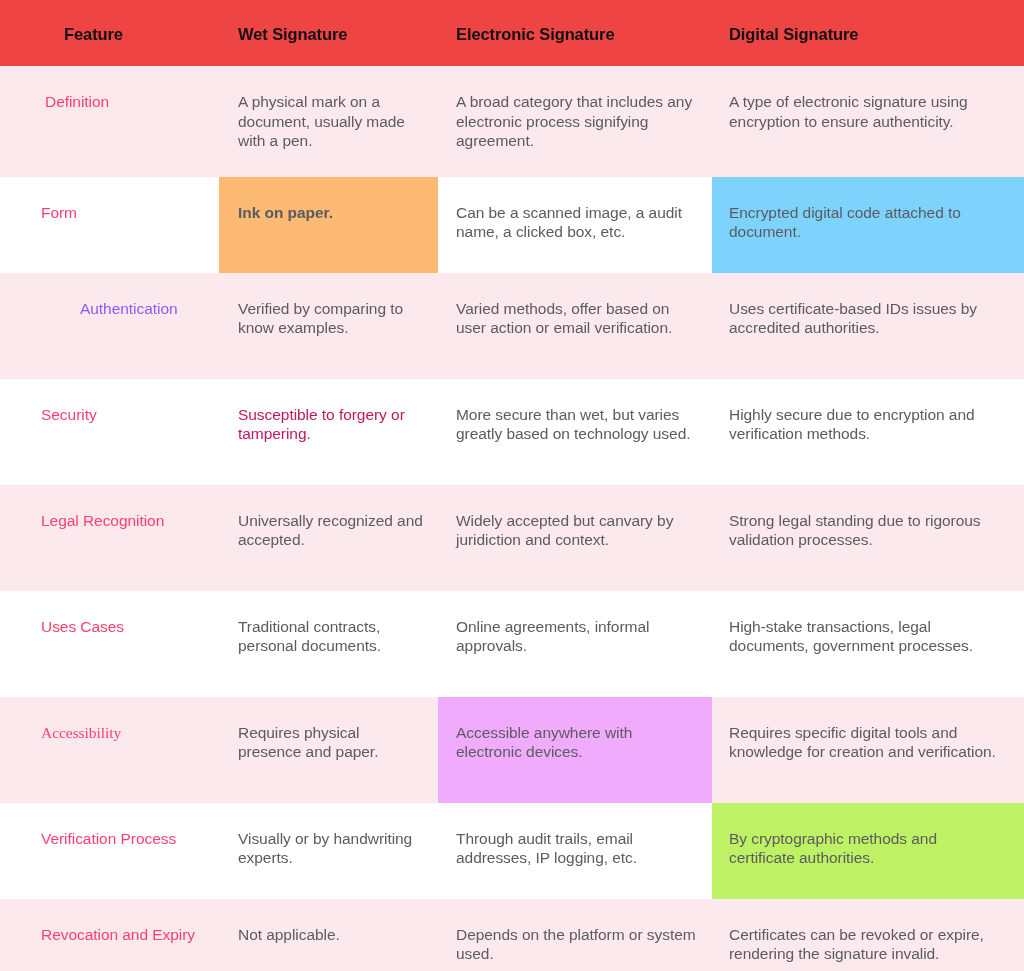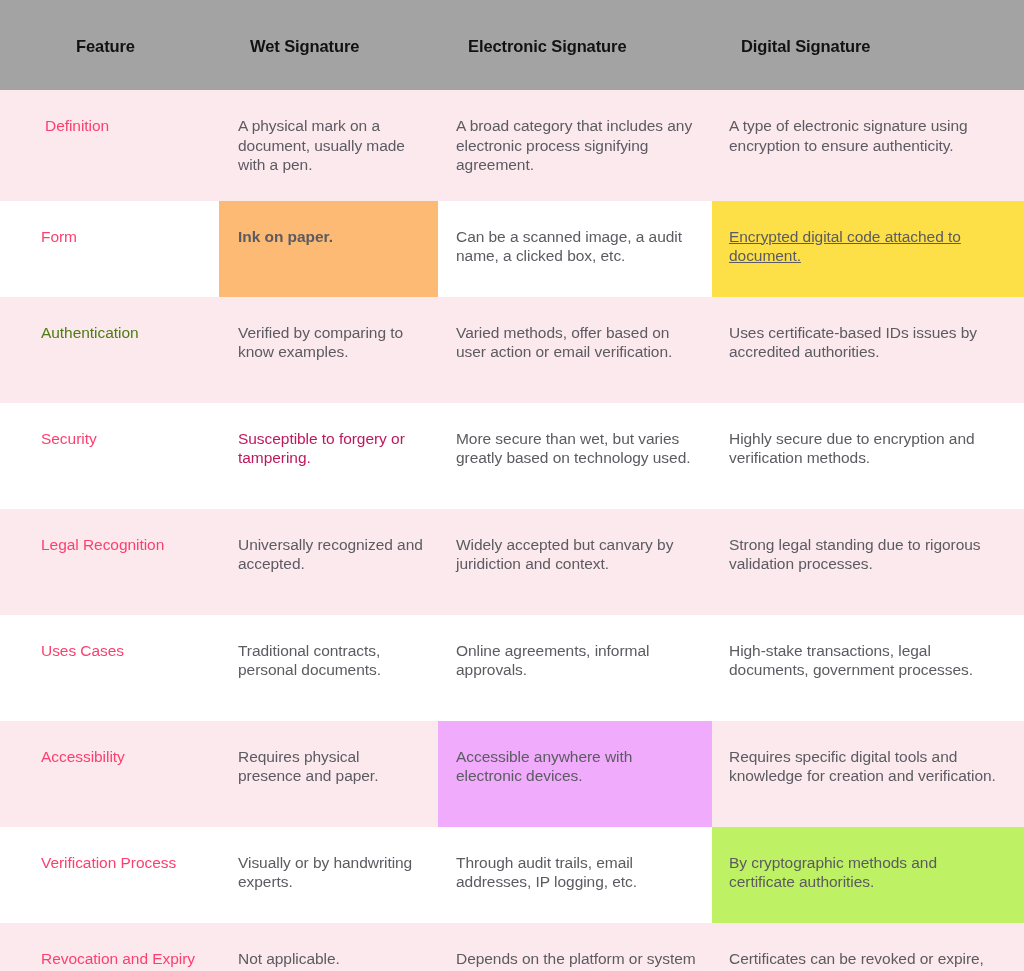--- a/index.html
+++ b/index.html
@@ -35,23 +35,23 @@
   .col-electronic{ width: 274px; }
   .col-digital   { width: 312px; }
 
   thead th {
     text-align: left;
     vertical-align: top;
     font-size: 16.5px;
     font-weight: bold;
     color: #121212;
     letter-spacing: -0.1px;
-    padding: 12px;
+    padding: 0;
     height: 66px;
-    background: #a3a3a3;
+    background: #ef4444;
   }
   thead th .hd {
     display: block;
     padding-top: 25px;
   }
   thead th.col-feature  .hd { padding-left: 64px; }
   thead th.col-wet      .hd { padding-left: 19px; }
   thead th.col-electronic .hd { padding-left: 18px; }
   thead th.col-digital  .hd { padding-left: 17px; }
 
@@ -145,29 +145,29 @@
           <span class="cell">
               <span class="feature-label" style="color: rgb(252, 63, 110);">Form</span>
             </span>
         </td>
         <td class="c-wet" style="background: #fdba74; color: rgb(91, 91, 97); font-weight: bold;">
           <span class="cell">Ink on paper.</span>
         </td>
         <td class="c-electronic" style="background: rgb(255, 255, 255); color: rgb(91, 91, 97);">
           <span class="cell">Can be a scanned image, a audit name, a clicked box, etc.</span>
         </td>
-        <td class="c-digital" style="background: #fde047; color: rgb(91, 91, 97); text-decoration: underline;">
+        <td class="c-digital" style="background: #7dd3fc; color: rgb(91, 91, 97);">
           <span class="cell">Encrypted digital code attached to document.</span>
         </td>
       </tr>
 
       <tr class="band r-h106">
         <td class="c-feature" style="background: rgb(252, 233, 238); color: rgb(91, 91, 97);">
           <span class="cell">
-              <span class="feature-label" style="color: #4d7c0f;">Authentication</span>
+              <span class="feature-label" style="color: #8b5cf6; margin-left: 39px;">Authentication</span>
             </span>
         </td>
         <td class="c-wet" style="background: rgb(252, 233, 238); color: rgb(91, 91, 97);">
           <span class="cell">Verified by comparing to know examples.</span>
         </td>
         <td class="c-electronic" style="background: rgb(252, 233, 238); color: rgb(91, 91, 97);">
           <span class="cell">Varied methods, offer based on user action or email verification.</span>
         </td>
         <td class="c-digital" style="background: rgb(252, 233, 238); color: rgb(91, 91, 97);">
           <span class="cell">Uses certificate-based IDs issues by accredited authorities.</span>
@@ -219,21 +219,21 @@
         </td>
         <td class="c-electronic" style="background: rgb(255, 255, 255); color: rgb(91, 91, 97);">
           <span class="cell">Online agreements, informal approvals.</span>
         </td>
         <td class="c-digital" style="background: rgb(255, 255, 255); color: rgb(91, 91, 97);">
           <span class="cell">High-stake transactions, legal documents, government processes.</span>
         </td>
       </tr>
 
       <tr class="band r-h106">
-        <td class="c-feature" style="background: rgb(252, 233, 238); color: rgb(91, 91, 97);">
+        <td class="c-feature" style="background: rgb(252, 233, 238); color: rgb(91, 91, 97); font-family: Liberation Serif, serif;">
           <span class="cell">
               <span class="feature-label" style="color: rgb(252, 63, 110);">Accessibility</span>
             </span>
         </td>
         <td class="c-wet" style="background: rgb(252, 233, 238); color: rgb(91, 91, 97);">
           <span class="cell">Requires physical presence and paper.</span>
         </td>
         <td class="c-electronic" style="background: #f0abfc; color: rgb(91, 91, 97);">
           <span class="cell">Accessible anywhere with electronic devices.</span>
         </td>

